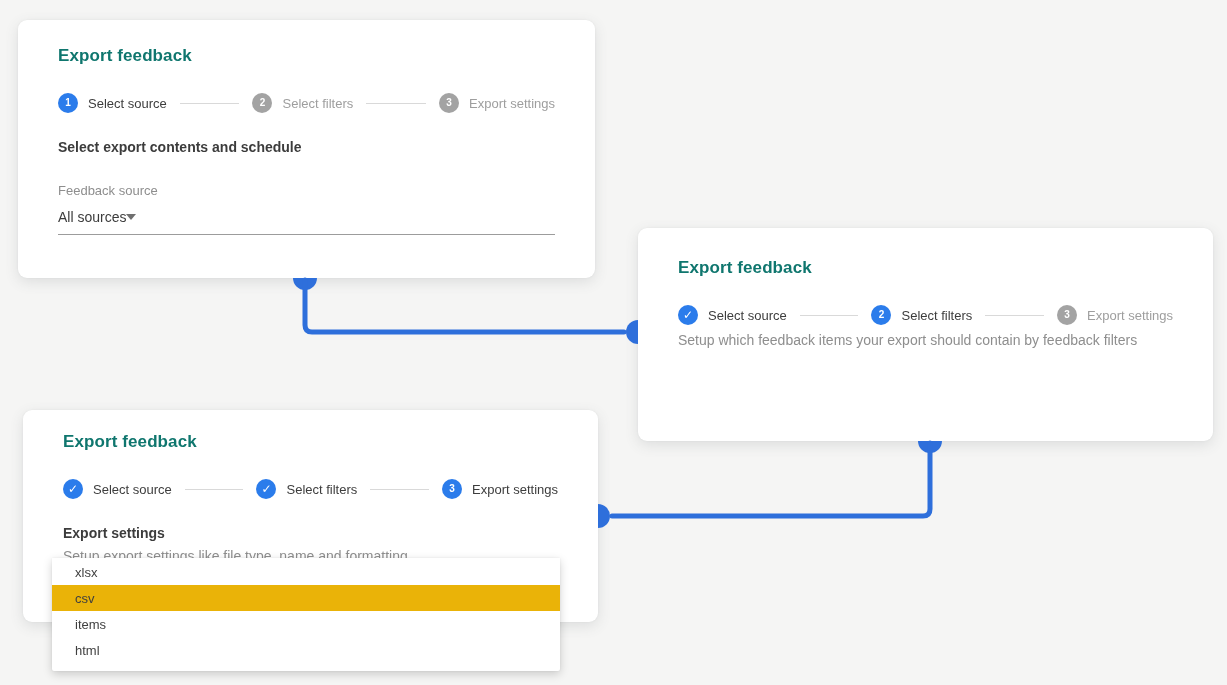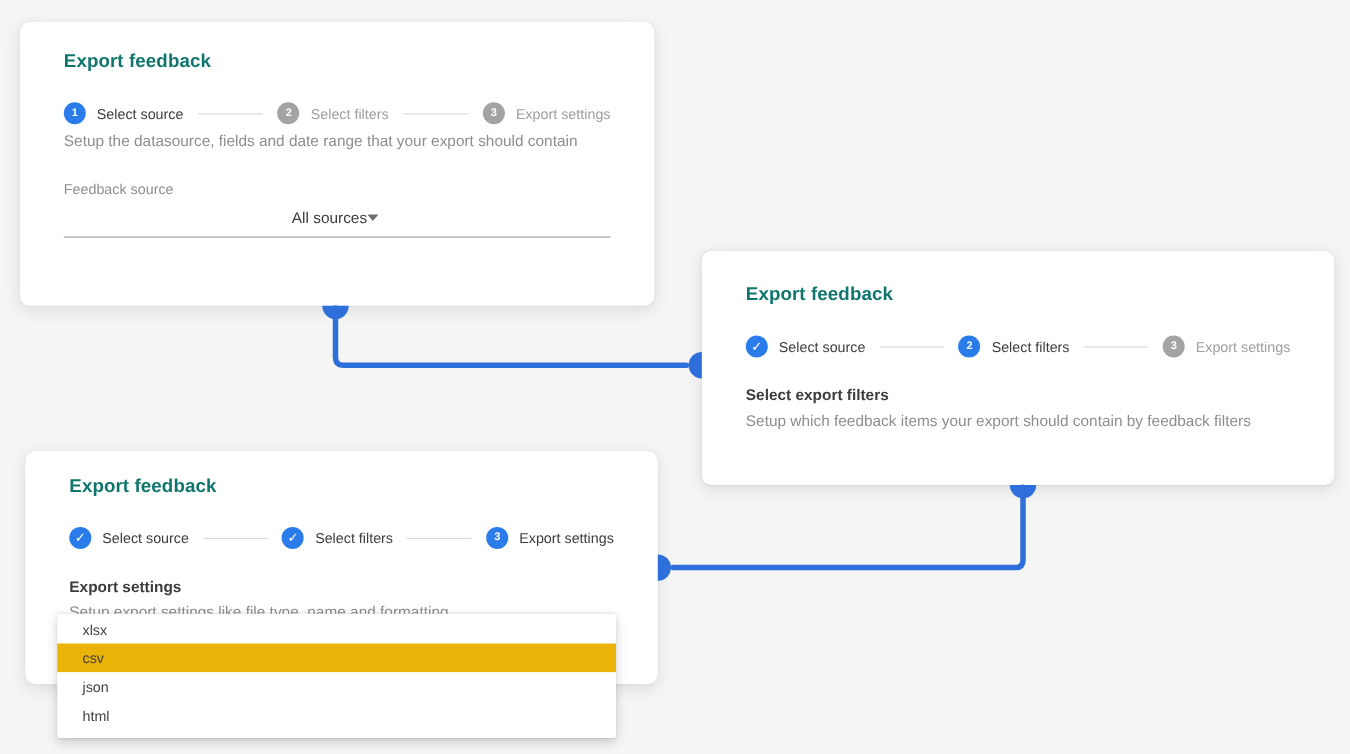--- a/index.html
+++ b/index.html
@@ -26,21 +26,21 @@
   .s-upcoming .dot{background:#a3a3a3;}
   .s-done .dot{font-size:12px;}
   .step-label{font-size:13px;color:#3d3d3d;white-space:nowrap;}
   .s-upcoming .step-label{color:#9e9e9e;}
   .track{flex:1 1 auto;height:1px;background:#d9d9d9;margin:0 13px;}
   .section-heading{margin-top:26px;font-size:14px;font-weight:700;color:#3c3c3c;}
   .section-subtitle{margin-top:7px;font-size:14px;color:#8e8e8e;}
   .field{margin-top:28px;}
   .field-label{font-size:13px;color:#8e8e8e;}
   .select{
-    margin-top:11px;display:flex;align-items:center;justify-content:center;
+    margin-top:11px;display:flex;align-items:center;justify-content:flex-start;
     border-bottom:1px solid #9c9c9c;padding-bottom:9px;cursor:pointer;
   }
   .select-value{font-size:14px;color:#3c3c3c;}
   .caret{
     width:0;height:0;border-left:5px solid transparent;border-right:5px solid transparent;
     border-top:6px solid #6f6f6f;margin-right:4px;
   }
   .menu{
     position:absolute;left:52px;top:558px;width:508px;z-index:30;
     background:#fff;padding:1px 0 8px 0;border-radius:0 0 2px 2px;
@@ -68,21 +68,21 @@
       <div class="step s-upcoming">
         <div class="dot">2</div>
         <div class="step-label">Select filters</div>
       </div>
       <div class="track"></div>
       <div class="step s-upcoming">
         <div class="dot">3</div>
         <div class="step-label">Export settings</div>
       </div>
     </div>
-    <div class="section-subtitle">Setup the datasource, fields and date range that your export should contain</div>
+    <div class="section-heading">Select export contents and schedule</div>
     <div class="field">
       <div class="field-label">Feedback source</div>
       <div class="select">
         <span class="select-value">All sources</span>
         <span class="caret"></span>
       </div>
     </div>
   </div>
 </div>
 
@@ -98,21 +98,20 @@
       <div class="step s-active">
         <div class="dot">2</div>
         <div class="step-label">Select filters</div>
       </div>
       <div class="track"></div>
       <div class="step s-upcoming">
         <div class="dot">3</div>
         <div class="step-label">Export settings</div>
       </div>
     </div>
-    <div class="section-heading">Select export filters</div>
     <div class="section-subtitle">Setup which feedback items your export should contain by feedback filters</div>
   </div>
 </div>
 
 <div class="card" style="left:23px;top:410px;width:575px;height:212px;">
   <div class="card-inner" style="padding-top:22px;">
     <div class="card-title">Export feedback</div>
     <div class="stepper">
       <div class="step s-done">
         <div class="dot">✓</div>
@@ -130,21 +129,21 @@
       </div>
     </div>
     <div class="section-heading">Export settings</div>
     <div class="section-subtitle">Setup export settings like file type, name and formatting</div>
   </div>
 </div>
 
 <div class="menu">
   <div class="menu-item">xlsx</div>
   <div class="menu-item selected">csv</div>
-  <div class="menu-item">json</div>
+  <div class="menu-item">items</div>
   <div class="menu-item">html</div>
 </div>
 
 <svg id="connectors" width="1227" height="685" viewBox="0 0 1227 685">
 
   <path d="M293,278 A12,12 0 0 0 317,278 Z" fill="#2e6fdb"></path>
   <path d="M305,280 L305,325 Q305,332 312,332 L624,332" fill="none" stroke-width="5" stroke-linecap="round" stroke="#2e6fdb"></path>
   <path d="M638,320 A12,12 0 0 0 638,344 Z" fill="#2e6fdb"></path>
 
   <path d="M918,441 A12,12 0 0 0 942,441 Z" fill="#2e6fdb"></path>

